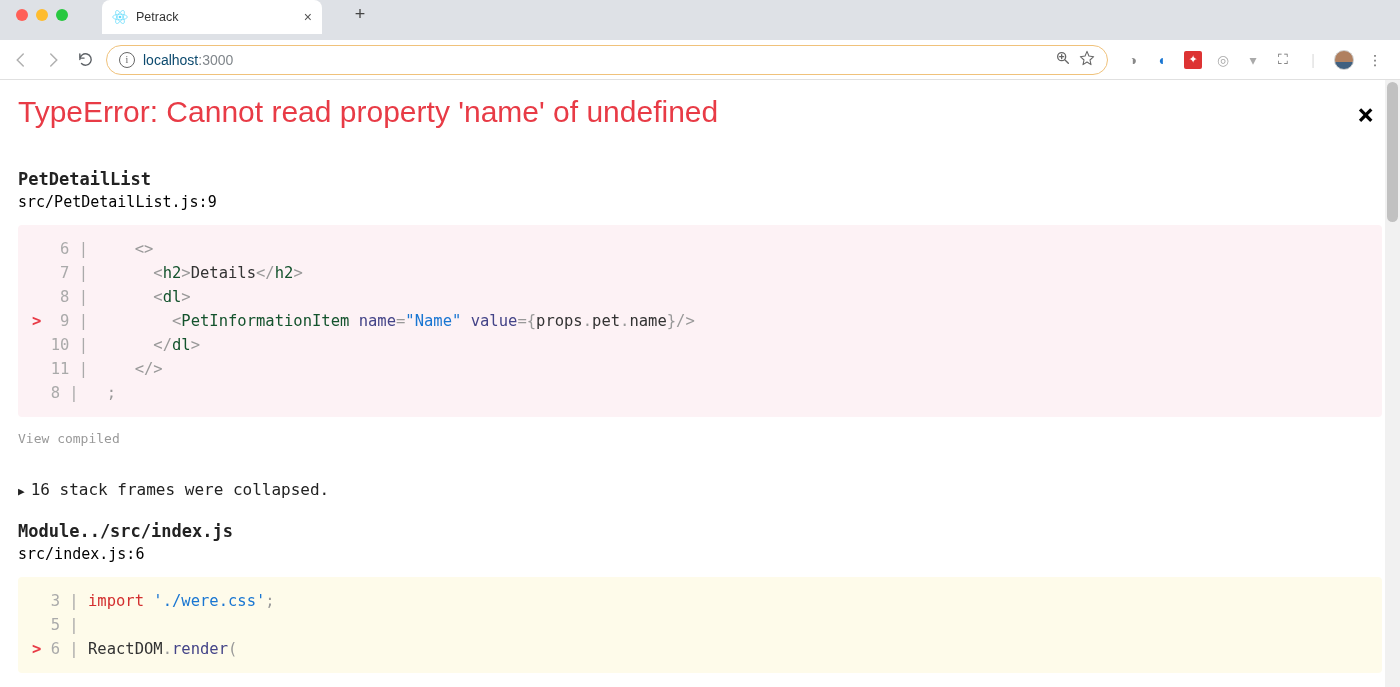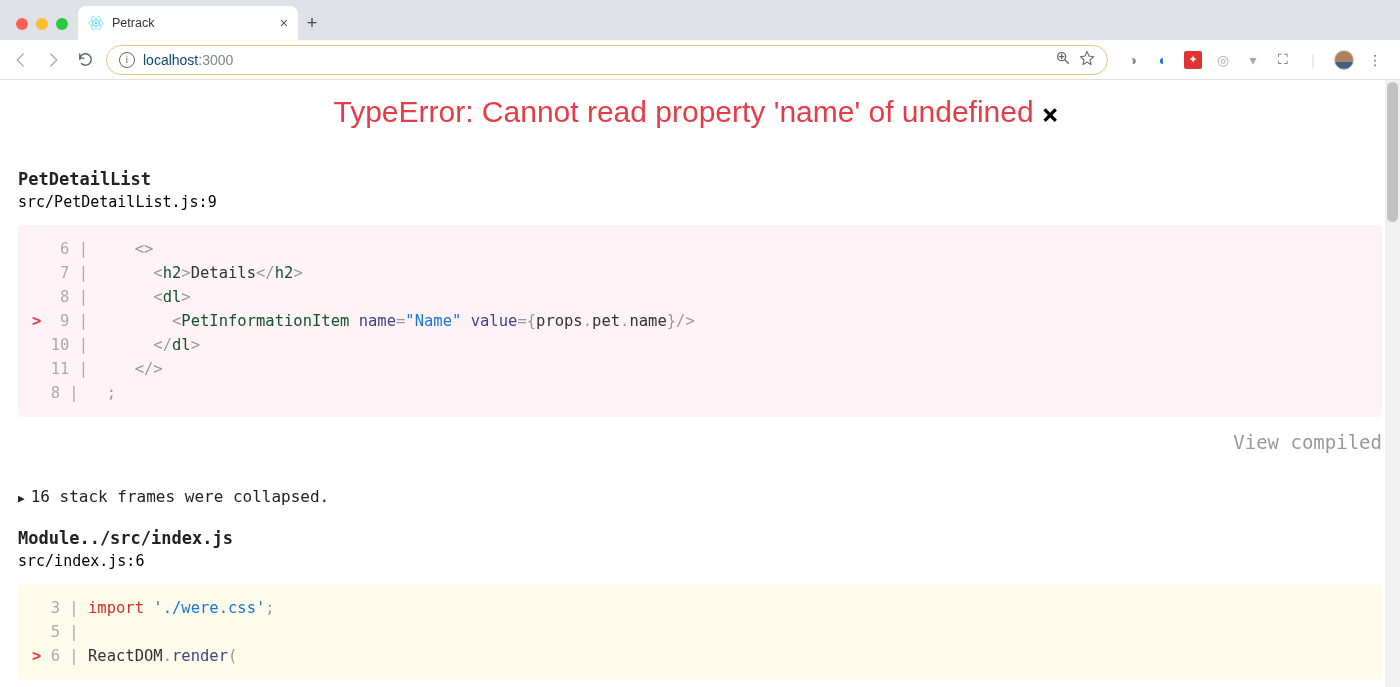--- a/index.html
+++ b/index.html
@@ -1,20 +1,20 @@
 <!DOCTYPE html>
 <html><head>
 <meta charset="utf-8">
 <style>
   * { box-sizing: border-box; margin: 0; padding: 0; }
   html, body { width: 1400px; height: 687px; font-family: -apple-system, BlinkMacSystemFont, "Segoe UI", sans-serif; overflow: hidden; background: #fff; }
 
   
   .chrome { background: #dee1e6; height: 80px; display: flex; flex-direction: column; }
-  .tab-strip { height: 40px; display: flex; align-items: flex-end; padding-left: 10px; gap: 0; }
+  .tab-strip { height: 40px; display: flex; padding-left: 10px; gap: 24px; }
   .traffic { display: flex; gap: 8px; align-items: center; margin: 0 10px 10px 6px; }
   .t-dot { width: 12px; height: 12px; border-radius: 50%; }
   .t-close { background: #ff5f57; }
   .t-min { background: #febc2e; }
   .t-max { background: #28c840; }
   .tab { background: #fff; height: 34px; border-radius: 8px 8px 0 0; display: flex; align-items: center; padding: 0 10px; gap: 8px; min-width: 220px; font-size: 12.5px; color: #333; }
   .tab .favicon { width: 16px; height: 16px; color: #61dafb; display:flex; align-items:center; justify-content:center; }
   .tab .title { flex: 1; }
   .tab .close { color: #555; font-size: 14px; }
   .newtab { width: 28px; height: 28px; display: flex; align-items: center; justify-content: center; color: #444; font-size: 18px; margin-bottom: 3px; }
@@ -30,21 +30,21 @@
   .ext { display:flex; gap:12px; align-items:center; padding: 0 6px; }
   .ext-ic { width:18px; height:18px; display:flex; align-items:center; justify-content:center; font-size:14px; color:#666; }
   .avatar { width:20px; height:20px; border-radius:50%; background: linear-gradient(180deg,#b08060 60%, #406080 60%); border:1px solid #ccc; }
 
   
   .page { position: relative; height: calc(687px - 80px); overflow-y: auto; background: #fff; }
   .scrollbar-track { position:absolute; right:0; top:0; width:15px; height:100%; background:#f1f1f1; }
   .scrollbar-thumb { position:absolute; right:2px; top:2px; width:11px; height:140px; background:#c1c1c1; border-radius:6px; }
 
   .overlay-inner { padding: 14px 18px 40px 18px; font-family: Menlo, Consolas, monospace; }
-  .err-header { display:flex; align-items:flex-start; justify-content:center; }
+  .err-header { display:flex; align-items:flex-start; justify-content:space-between; }
   .err-title { font-family: -apple-system, sans-serif; font-size: 30px; font-weight: 400; color: #E83B46; line-height:1.2; }
   .close-x { font-size: 28px; color: #000; font-weight: bold; cursor:pointer; padding: 4px 8px; }
 
   .frame-name { margin-top: 34px; font-size: 17px; font-weight: 600; color: #222; font-family: Menlo, Consolas, monospace; }
   .frame-loc { font-size: 15px; color: #000000; margin-top: 4px; font-family: Menlo, Consolas, monospace; }
 
   .codebox { margin-top: 14px; border-radius: 4px; padding: 12px 0; font-size: 15.5px; line-height: 1.55; overflow-x:auto; }
   .codebox.pink { background: #FDF2F5; }
   .codebox.yellow { background: #FEFBEA; }
   .codebox pre { font-family: Menlo, Consolas, monospace; white-space: pre; padding: 0 14px; }
@@ -52,21 +52,21 @@
   .gutter { color: #aaa; }
   .line-mark { color: #E83B46; font-weight: bold; }
   .punct { color: #999; }
   .tagc { color: #14532d; } 
   .attr { color: #448; }
   .str { color: #1976d2; }
   .kw { color: #d32f2f; }
   .plain { color: #333; }
   .txt { color: #333; }
 
-  .view-compiled { margin-top: 14px; font-size: 19px; color: #999; font-family: Menlo, Consolas, monospace; cursor:pointer;text-align:right; }
+  .view-compiled { margin-top: 14px; font-size: 13px; color: #999; font-family: Menlo, Consolas, monospace; cursor:pointer; }
   .collapsed { margin-top: 34px; font-size: 16px; color: #222; font-family: Menlo, Consolas, monospace; cursor:pointer; }
   .collapsed .tri { font-size: 11px; margin-right: 6px; }
 
 </style>
 </head>
 <body>
 
 <div class="chrome">
   <div class="tab-strip">
     <div class="traffic">

